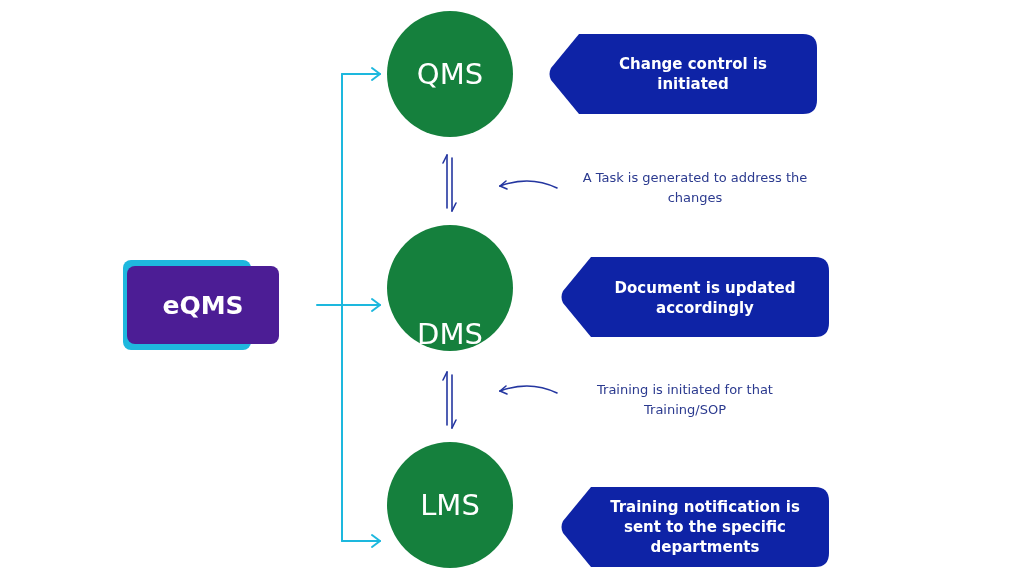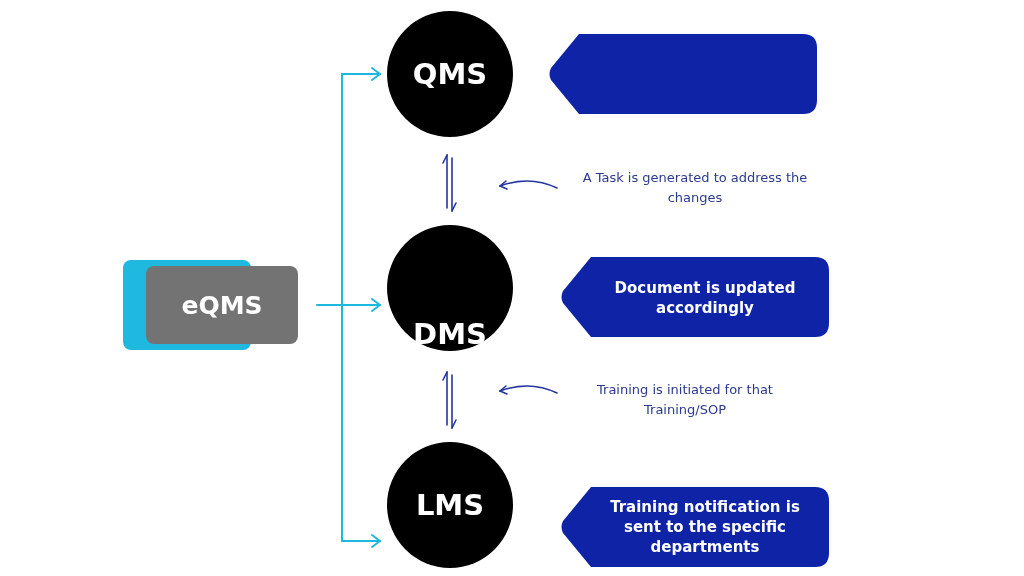--- a/index.html
+++ b/index.html
@@ -2,30 +2,30 @@
 <html><head>
 <meta charset="utf-8">
 <style>
   html, body { margin:0; padding:0; }
   body { width:1024px; height:576px; background:#ffffff; position:relative; overflow:hidden;
          font-family:"DejaVu Sans", sans-serif; }
   .abs { position:absolute; }
 
   
   .eqms-back { left:123px; top:260px; width:128px; height:90px; background:#1fb8de; border-radius:8px; }
-  .eqms-front { left:146px; top:266px; width:152px; height:78px; background:#737373; border-radius:8px;
+  .eqms-front { left:127px; top:266px; width:152px; height:78px; background:#4c1d95; border-radius:8px;
                 display:flex; align-items:center; justify-content:center; color:#fff;
                 font-weight:bold; font-size:25px; }
 
   
   svg.lines { position:absolute; left:0; top:0; }
 
   
-  .circle { width:126px; height:126px; border-radius:50%; background:#000000; color:#fff;
-            display:flex; align-items:center; justify-content:center; font-weight:bold; font-size:29px; }
+  .circle { width:126px; height:126px; border-radius:50%; background:#15803d; color:#fff;
+            display:flex; align-items:center; justify-content:center; font-weight:normal; font-size:29px; }
   .c-qms { left:387px; top:11px; }
   .c-dms { left:387px; top:225px;align-items:flex-end; }
   .c-lms { left:387px; top:442px; }
 
   
   .tag { height:80px; color:#fff; font-weight:bold; font-size:15px; line-height:20px;
          display:flex; align-items:center; justify-content:center; text-align:center; }
   .tag svg { position:absolute; left:0; top:0; }
   .tag span { position:relative; padding-left:20px; }
   .t1 { left:549px; top:34px; width:268px; height:80px; }
@@ -90,20 +90,21 @@
   <span>DMS</span>
 </div>
 <div class="abs circle c-lms">
   <span>LMS</span>
 </div>
 
 <div class="abs tag t1">
   <svg width="268" height="80">
       <path d="M30 0 H254 Q268 0 268 14 V66 Q268 80 254 80 H30 L2 46 Q-1 40 2 34 Z" fill="#0e23a6"></path>
     </svg>
+  <span style="max-width:180px">Change control is initiated</span>
 </div>
 <div class="abs tag t2">
   <svg width="268" height="80">
       <path d="M30 0 H254 Q268 0 268 14 V66 Q268 80 254 80 H30 L2 46 Q-1 40 2 34 Z" fill="#0e23a6"></path>
     </svg>
   <span style="max-width:210px">Document is updated accordingly</span>
 </div>
 <div class="abs tag t3">
   <svg width="268" height="80">
       <path d="M30 0 H254 Q268 0 268 14 V66 Q268 80 254 80 H30 L2 46 Q-1 40 2 34 Z" fill="#0e23a6"></path>

